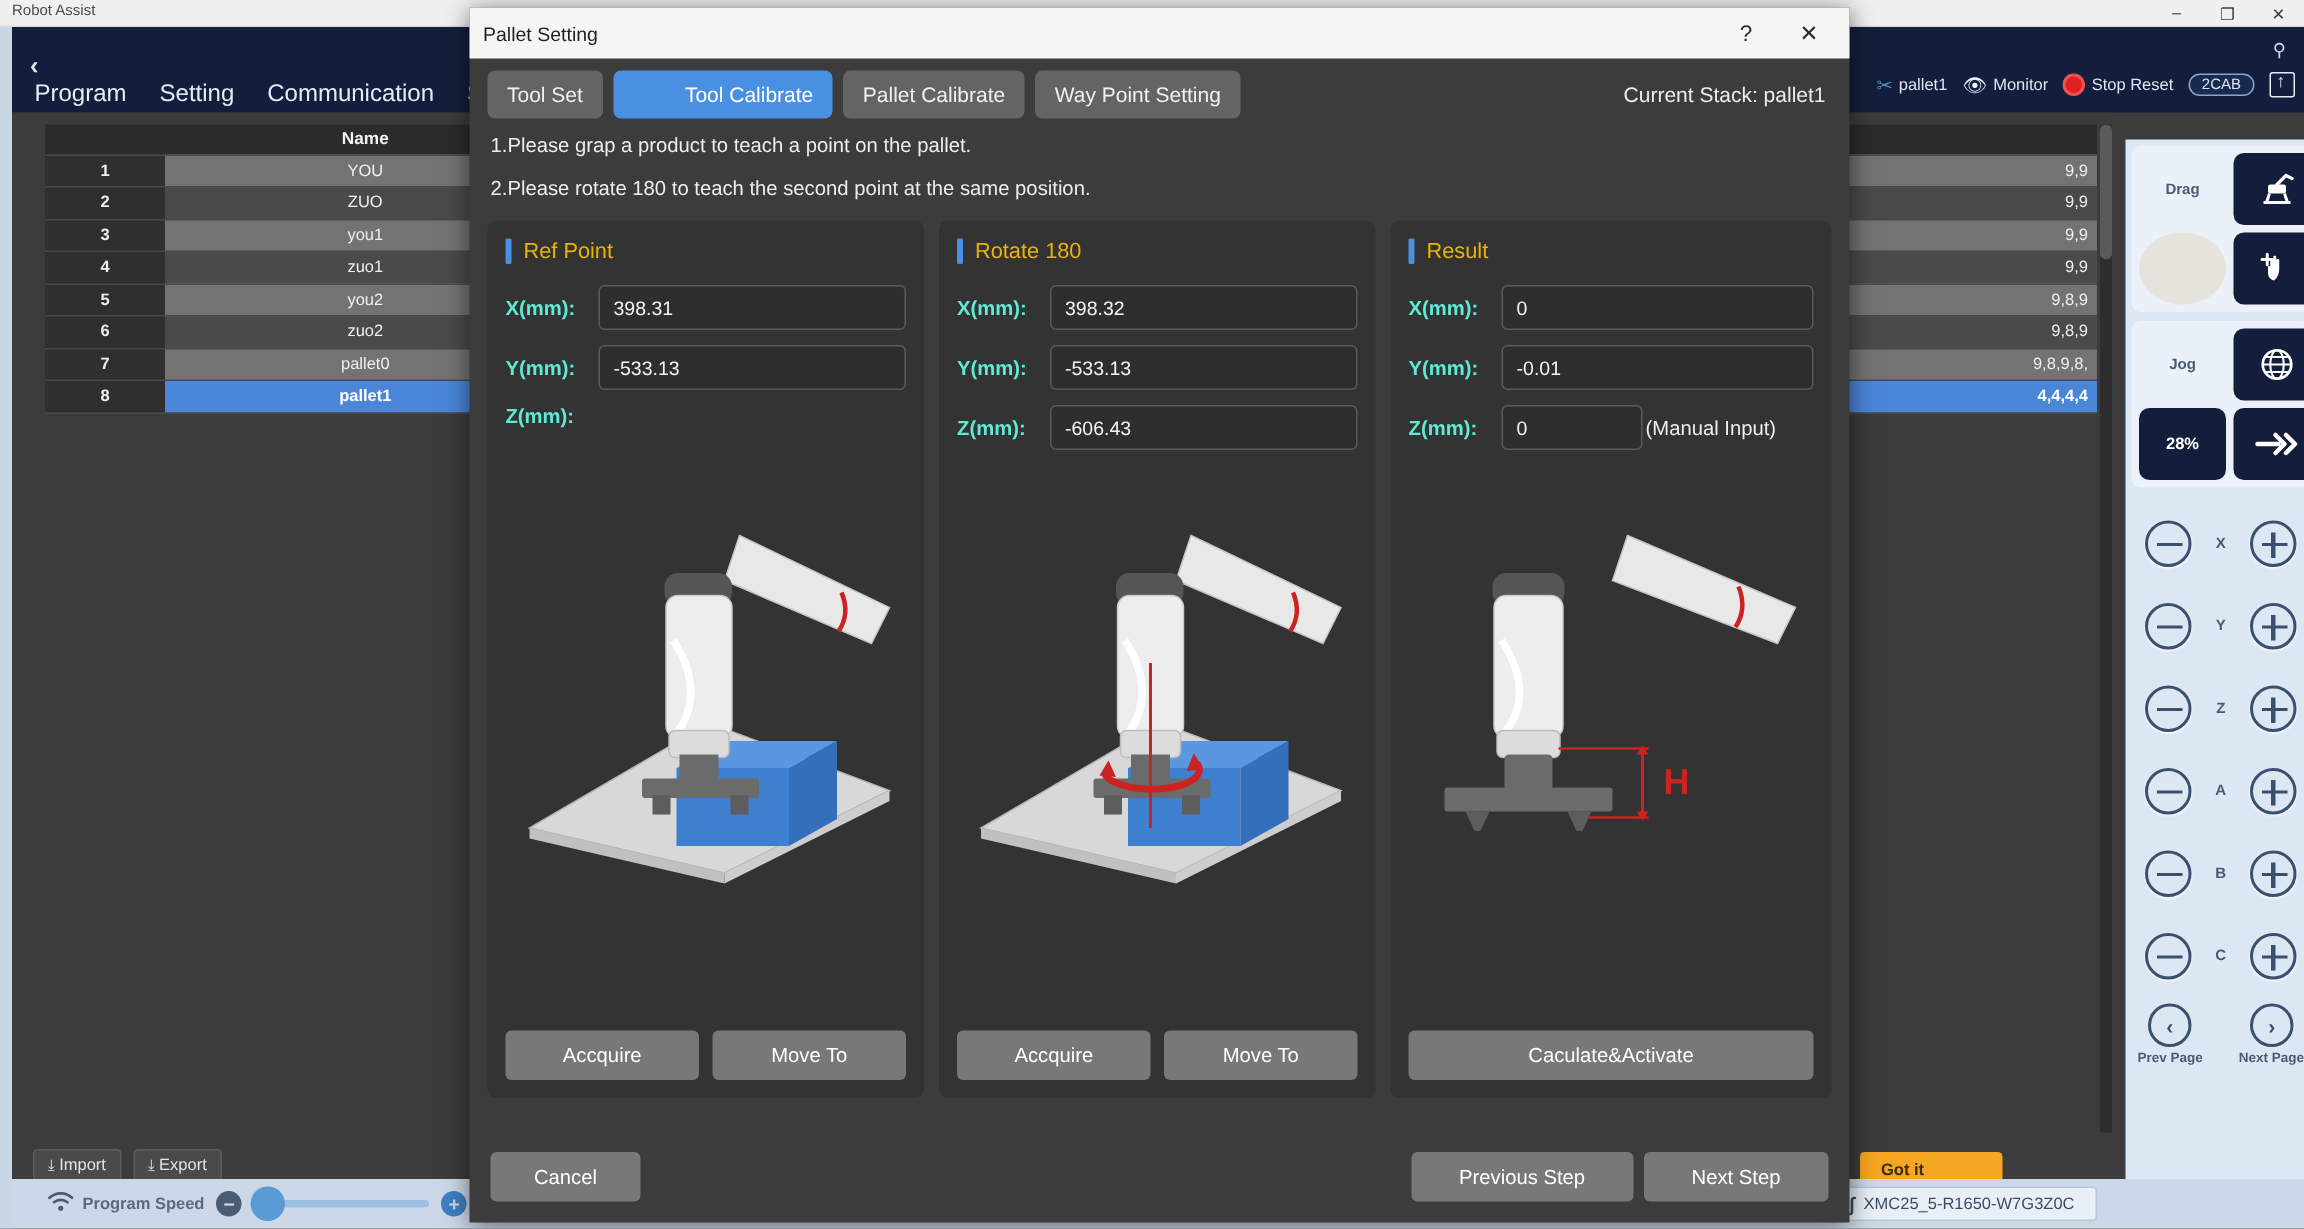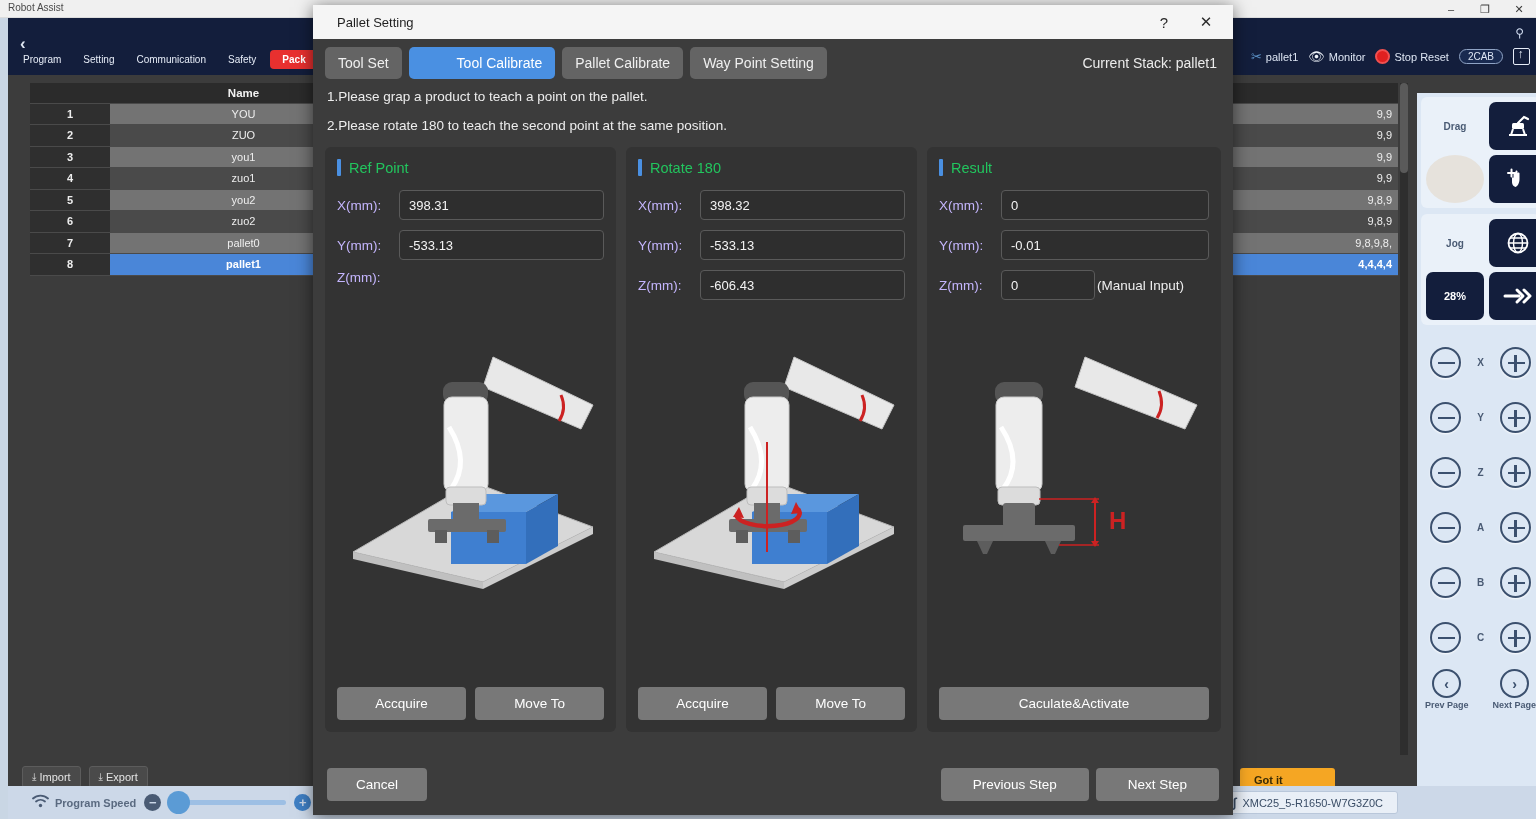--- a/index.html
+++ b/index.html
@@ -37,21 +37,21 @@
   }
   .back-chevron {
     position: absolute; left: 12px; top: 18px; width: 18px; height: 18px;
     color: #dfe6f2; font-size: 17px; line-height: 16px; font-weight: bold;
   }
   .nav-tabs {
     position: absolute; left: 4px; top: 32px; display: flex;
     align-items: center; gap: 0px;
   }
   .nav-tab {
-    padding: 4px 11px; font-size: 10px; color: #e6ecf7;
+    padding: 4px 11px; font-size: 16px; color: #e6ecf7;
     white-space: nowrap;
   }
   .nav-tab.active {
     background: #e8302f; border-radius: 4px; color: #fff; font-weight: bold;
     padding: 4px 12px; margin: 0 3px;
   }
   .header-right {
     position: absolute; right: 6px; top: 30px; display: flex;
     align-items: center; gap: 10px;
   }
@@ -213,21 +213,21 @@
     font-size: 9px; color: #4a5b74; font-weight: bold;
   }
 
   
   .modal {
     position: absolute; left: 313px; top: 5px; width: 920px; height: 810px;
     background: #3c3c3c; box-shadow: 0 2px 16px rgba(0,0,0,0.55);
   }
   .modal-title-bar {
     height: 34px; background: #f5f5f5; display: flex; align-items: center;
-    padding: 0 6px 0 24px;
+    padding: 0 6px 0 9px;
   }
   .modal-title { font-size: 13px; color: #1f1f1f; }
   .modal-tb-btns { margin-left: auto; display: flex; }
   .mtb {
     width: 42px; height: 34px; display: flex; align-items: center;
     justify-content: center; font-size: 15px; color: #2a2a2a;
   }
   .tabs-row {
     display: flex; align-items: center; padding: 8px 12px 4px 12px;
   }
@@ -249,24 +249,24 @@
   }
   .panel {
     background: #333333; border-radius: 6px; width: 295px; height: 585px;
     padding: 12px 12px 10px 12px; position: relative;
   }
   .panel.result { width: 298px; }
   .panel-head {
     display: flex; align-items: center; gap: 8px; margin-bottom: 14px;
   }
   .panel-bar { width: 4px; height: 17px; background: #4a90e2; border-radius: 1px; }
-  .panel-title { font-size: 14.5px; color: #22c55e; }
+  .panel-title { font-size: 14.5px; color: #eab308; }
   .field-row { display: flex; align-items: center; margin-bottom: 10px; }
   .field-label {
-    font-size: 13.5px; color: #c4b5fd; width: 62px; flex-shrink: 0;
+    font-size: 13.5px; color: #5eead4; width: 62px; flex-shrink: 0; font-weight: bold;
   }
   .field-input {
     flex: 1; background: #2e2e2e; border: 1px solid #5a5a5a;
     border-radius: 4px; height: 30px; color: #f4f4f4; font-size: 13px;
     padding: 0 9px; font-family: "Liberation Sans", sans-serif;
   }
   .field-input.short { flex: none; width: 94px; }
   .manual-note { font-size: 13.5px; color: #ededed; margin-left: 2px; }
   .illus {
     position: absolute; left: 0; right: 0; top: 150px; height: 350px;

